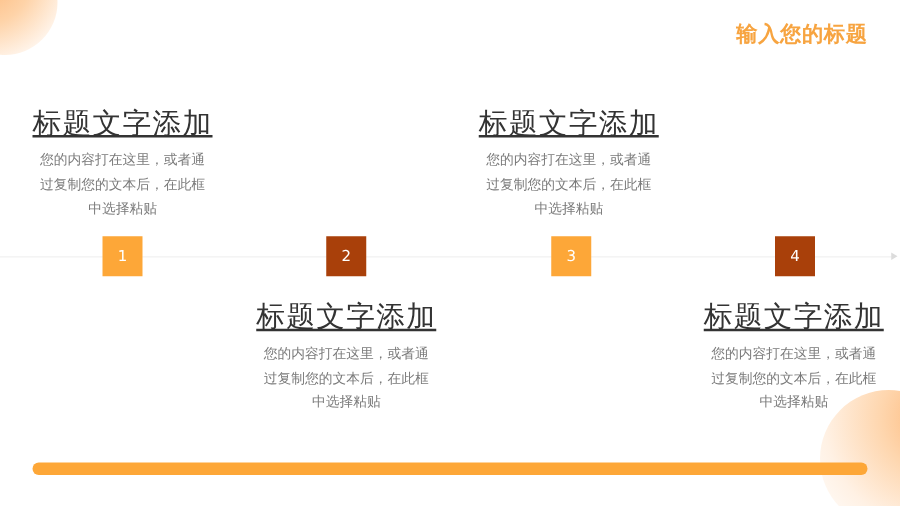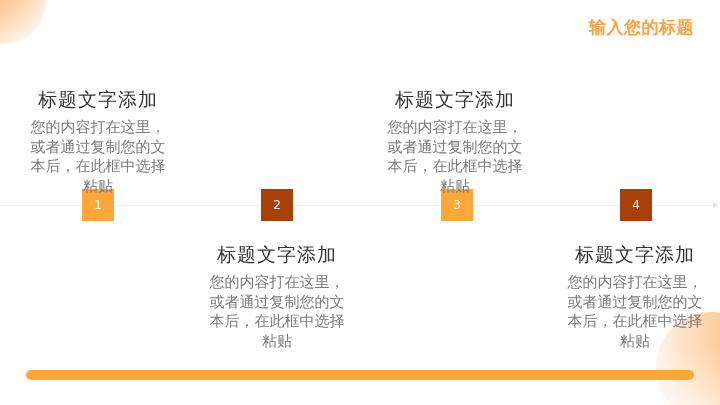--- a/index.html
+++ b/index.html
@@ -28,22 +28,22 @@
       border-top: 3px solid transparent; border-bottom: 3px solid transparent; border-left: 5px solid #dcdcdc;
     }
 
     .step-box {
       position: absolute; width: 32px; height: 32px; top: 189px;
       display: flex; align-items: center; justify-content: center;
       font-size: 12px; color: #ffffff;
     }
 
     .card { position: absolute; width: 160px; text-align: center; }
-    .card-title { font-size: 19px; color: #333333; letter-spacing: 1px; line-height: 22px; }
-    .card-body { margin-top: 8px; font-size: 15px; color: #7a7a7a; line-height: 19.5px; padding: 0 12px; }
+    .card-title { font-size: 23px; color: #333333; letter-spacing: 1px; line-height: 22px; text-decoration: underline; }
+    .card-body { margin-top: 8px; font-size: 11px; color: #7a7a7a; line-height: 19.5px; padding: 0 12px; }
 
     .bottom-bar {
       position: absolute; left: 26px; top: 370px; width: 668px; height: 10px; border-radius: 5px; background: #fda738;
     }
   </style>
 </head>
 <body>
 
 <div class="blob-tl"></div>
 <div class="blob-br"></div>

